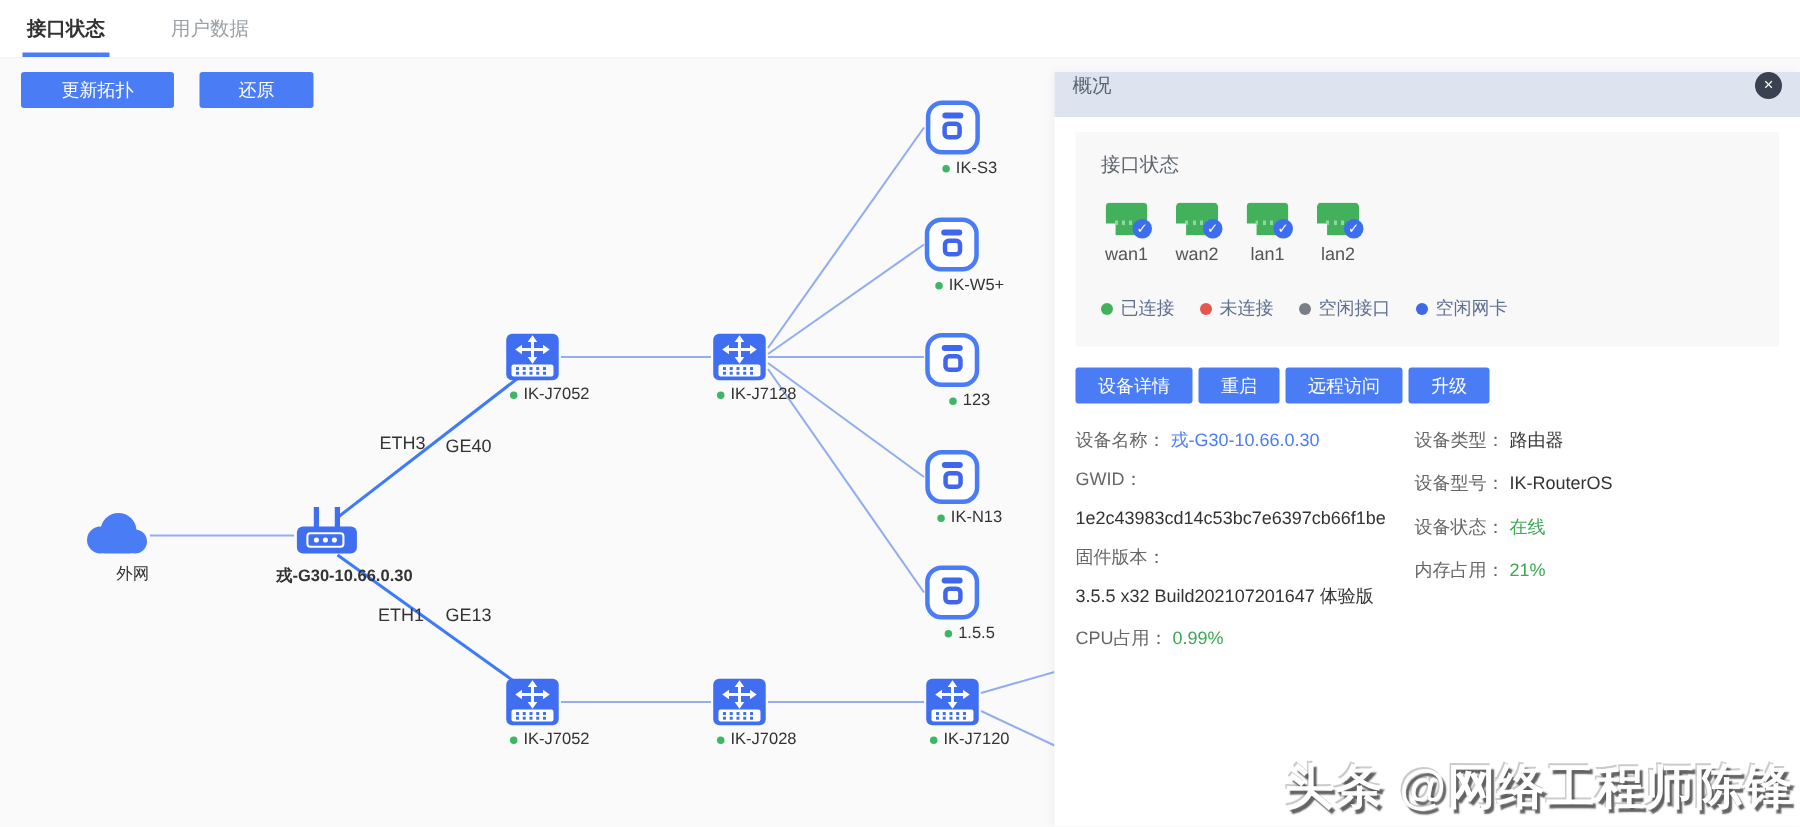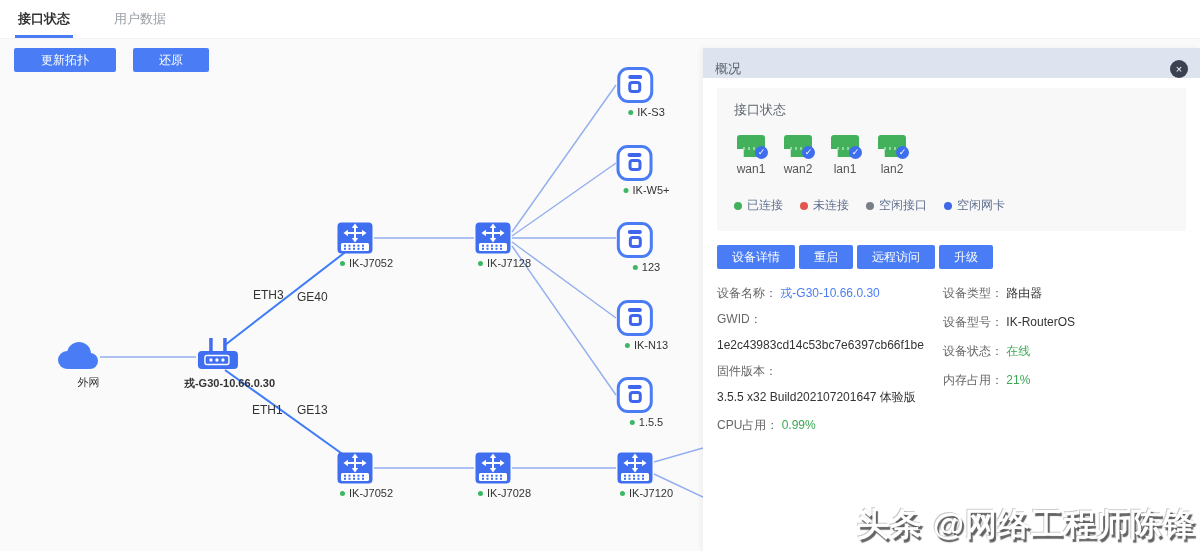--- a/index.html
+++ b/index.html
@@ -30,21 +30,21 @@
   .node-label.bold{font-weight:700;}
   .status-dot{width:5px;height:5px;border-radius:50%;background:#3db764;margin-right:4px;flex:none;}
   .ap-icon{width:36px;height:36px;border:3px solid #4a7df5;border-radius:11px;background:#fff;
     display:flex;flex-direction:column;align-items:center;box-sizing:border-box;}
   .ap-bar{width:14px;height:4px;background:#3f66ec;border-radius:2px;margin-top:5px;}
   .ap-box{width:13px;height:12px;border:3.5px solid #3f66ec;border-radius:4px;margin-top:2px;box-sizing:border-box;}
   .edge-label{position:absolute;font-size:12px;color:#333;z-index:1;white-space:nowrap;}
   
   .panel{position:absolute;left:703px;top:48px;width:497px;bottom:0;background:#fff;z-index:5;
     box-shadow:-2px 0 6px rgba(0,0,0,.05);display:flex;flex-direction:column;}
-  .panel-header{height:30px;background:#dde4f0;display:flex;align-items:flex-end;padding:0 12px;flex:none;}
+  .panel-header{height:30px;background:#dde4f0;display:flex;align-items:flex-start;padding:0 12px;flex:none;}
   .panel-title{font-size:13px;color:#5a6470;flex:1;}
   .panel-close{width:18px;height:18px;border-radius:50%;background:#3a4150;color:#fff;font-size:11px;
     line-height:18px;text-align:center;cursor:pointer;}
   .panel-body{padding:10px 14px 0;}
   .iface-card{background:#f8f8f9;padding:13px 17px 17px;}
   .iface-title{font-size:13px;color:#5f6670;}
   .ports-row{display:flex;gap:13px;margin-top:16px;}
   .port{width:34px;display:flex;flex-direction:column;align-items:center;position:relative;}
   .rj45{width:28px;height:22px;background:#43b05c;position:relative;
     clip-path:polygon(0 0,100% 0,100% 64%,76% 64%,76% 100%,24% 100%,24% 64%,0 64%);border-radius:3px;}

